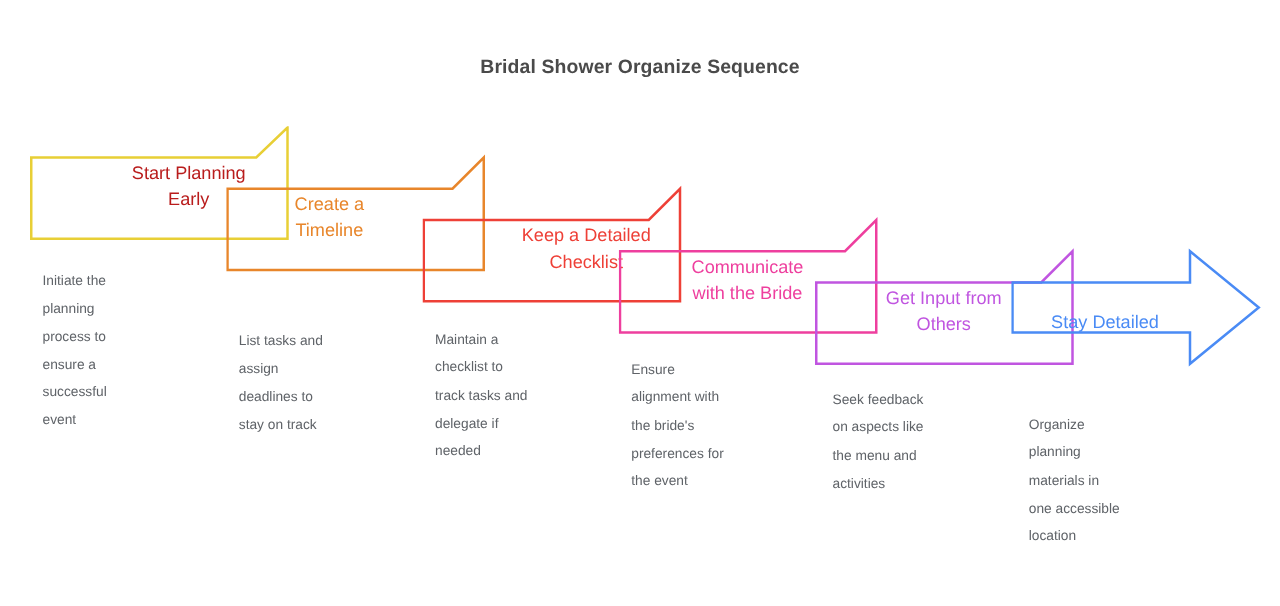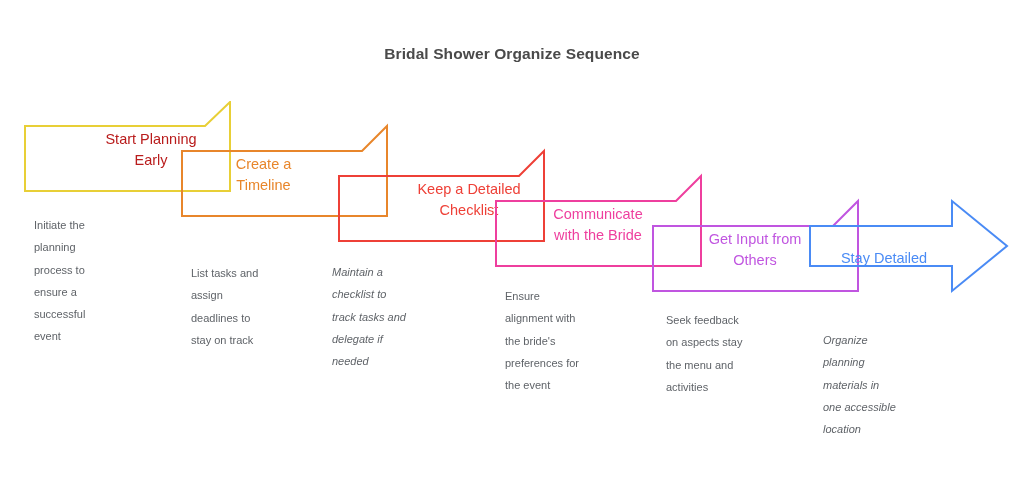--- a/index.html
+++ b/index.html
@@ -88,21 +88,21 @@
 deadlines to
 stay on track</div>
 
   <div class="stage" style="left:338px; top:101px; width:206px; height:141px;">
     <svg class="stage-shape" width="232" height="167" viewBox="0 0 232 167">
       <path d="M1,75 L181,75 L206,50 L206,75 L206,140 L1,140 Z" fill="none" stroke="#EE4037" stroke-width="2"></path>
     </svg>
     <div class="stage-label" style="left:0px; top:78px; width:206px; color:#EE4037;padding-left:28px;">Keep a Detailed
 Checklist</div>
   </div>
-  <div class="stage-desc" style="left:332px; top:261px; width:150px;font-style:italic;">Maintain a
+  <div class="stage-desc" style="left:348px; top:261px; width:150px;">Maintain a
 checklist to
 track tasks and
 delegate if
 needed</div>
 
   <div class="stage" style="left:495px; top:101px; width:206px; height:166px;">
     <svg class="stage-shape" width="232" height="192" viewBox="0 0 232 192">
       <path d="M1,100 L181,100 L206,75 L206,100 L206,165 L1,165 Z" fill="none" stroke="#EE3F9E" stroke-width="2"></path>
     </svg>
     <div class="stage-label" style="left:0px; top:103px; width:206px; color:#EE3F9E;">Communicate
@@ -115,29 +115,29 @@
 the event</div>
 
   <div class="stage" style="left:652px; top:101px; width:206px; height:191px;">
     <svg class="stage-shape" width="232" height="217" viewBox="0 0 232 217">
       <path d="M1,125 L181,125 L206,100 L206,125 L206,190 L1,190 Z" fill="none" stroke="#C055E0" stroke-width="2"></path>
     </svg>
     <div class="stage-label" style="left:0px; top:128px; width:206px; color:#C055E0;">Get Input from
 Others</div>
   </div>
   <div class="stage-desc" style="left:666px; top:309px; width:145px;">Seek feedback
-on aspects stay
+on aspects like
 the menu and
 activities</div>
 
   <div class="stage" style="left:809px; top:101px; width:198px; height:191px;">
     <svg class="stage-shape" width="210" height="217" viewBox="0 0 210 217">
       <path d="M1,125 L143,125 L143,100 L198,145 L143,190 L143,165 L1,165 Z" fill="none" stroke="#4A8BF5" stroke-width="2"></path>
     </svg>
     <div class="stage-label" style="left:0px; top:147px; width:150px; color:#4A8BF5;">Stay Detailed</div>
   </div>
-  <div class="stage-desc" style="left:823px; top:329px; width:155px;font-style:italic;">Organize
+  <div class="stage-desc" style="left:823px; top:329px; width:155px;">Organize
 planning
 materials in
 one accessible
 location</div>
 
 </div>
 
 </body></html>

